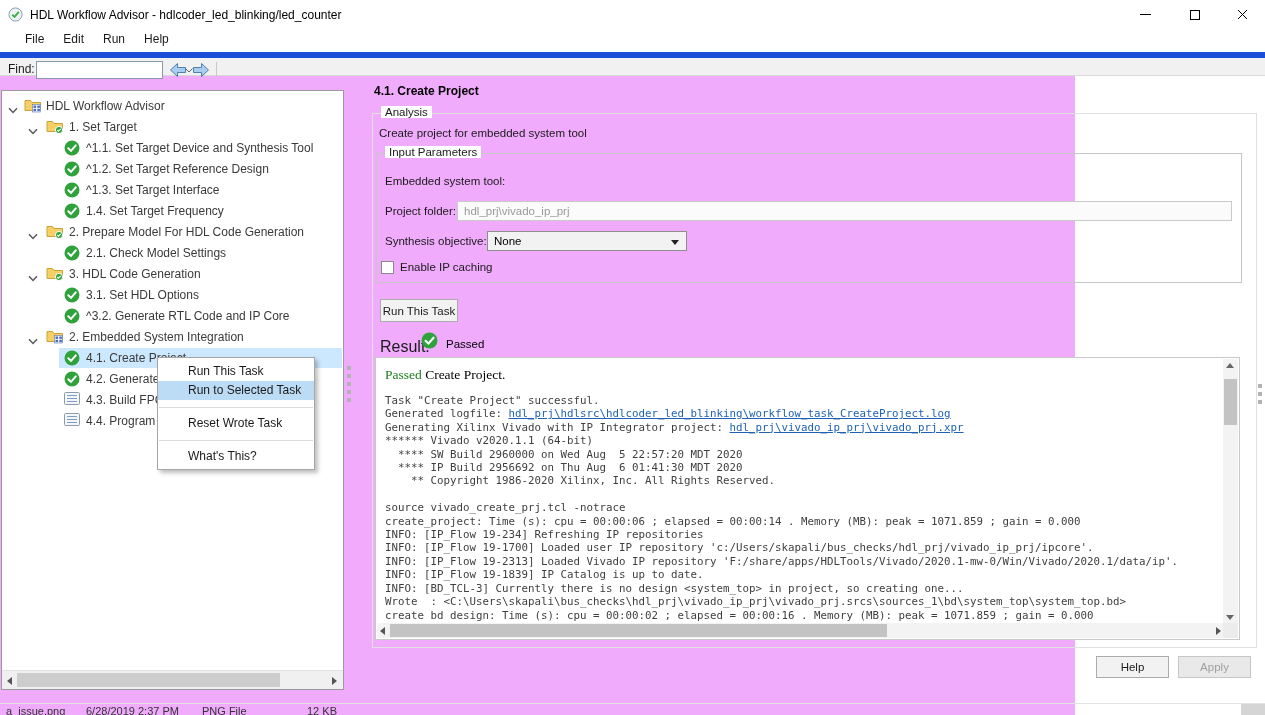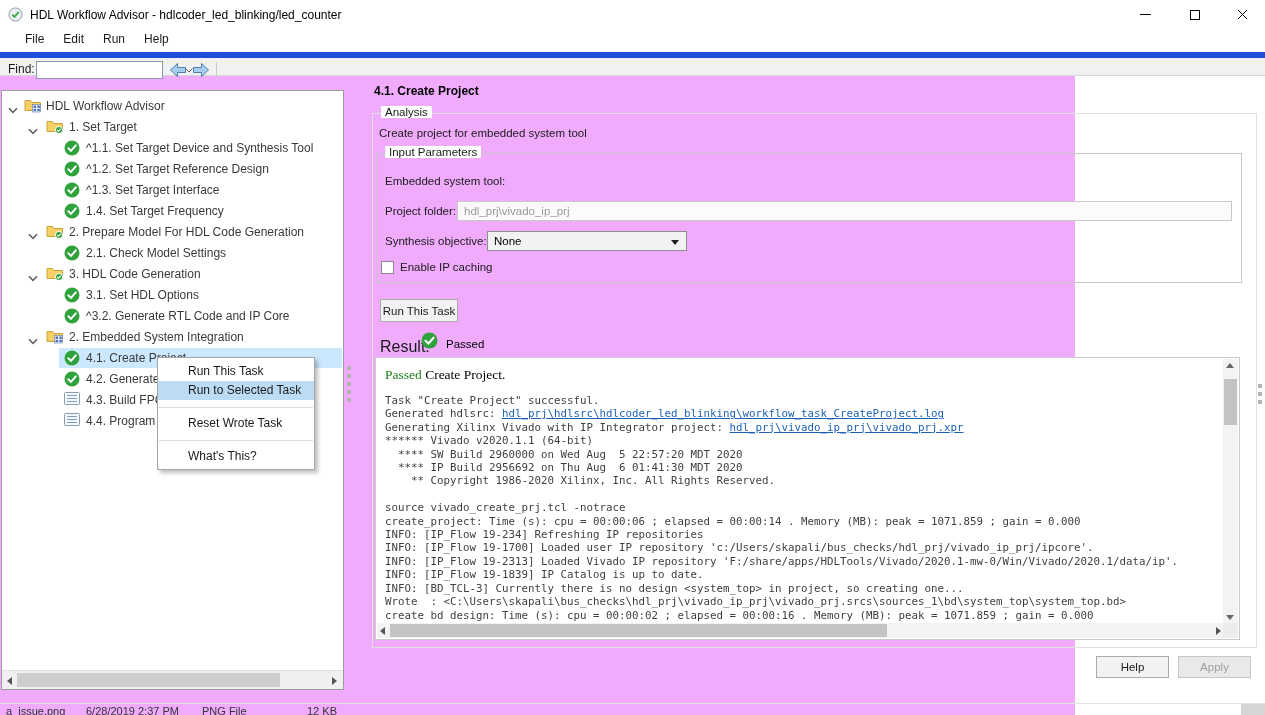--- a/index.html
+++ b/index.html
@@ -362,21 +362,21 @@
         <path d="M4.3 8.3 L7 10.9 L11.8 5.4" stroke="#fff" stroke-width="2" fill="none" stroke-linecap="round"></path>
       </svg>
   </span>
   <span class="abs" id="result-value">Passed</span>
 
   <div class="abs" id="logbox">
     <div id="log-content">
       <div id="log-heading"><span class="status">Passed</span><span> Create Project.</span></div>
       <div id="log-lines">
           <div class="log-line"><span>Task "Create Project" successful.</span></div>
-          <div class="log-line"><span>Generated hdlsrc: </span><span class="log-link">hdl_prj\hdlsrc\hdlcoder_led_blinking\workflow_task_CreateProject.log</span></div>
+          <div class="log-line"><span>Generated logfile: </span><span class="log-link">hdl_prj\hdlsrc\hdlcoder_led_blinking\workflow_task_CreateProject.log</span></div>
           <div class="log-line"><span>Generating Xilinx Vivado with IP Integrator project: </span><span class="log-link">hdl_prj\vivado_ip_prj\vivado_prj.xpr</span></div>
           <div class="log-line"><span>****** Vivado v2020.1.1 (64-bit)</span></div>
           <div class="log-line"><span>  **** SW Build 2960000 on Wed Aug  5 22:57:20 MDT 2020</span></div>
           <div class="log-line"><span>  **** IP Build 2956692 on Thu Aug  6 01:41:30 MDT 2020</span></div>
           <div class="log-line"><span>    ** Copyright 1986-2020 Xilinx, Inc. All Rights Reserved.</span></div>
           <div class="log-line">&nbsp;</div>
           <div class="log-line"><span>source vivado_create_prj.tcl -notrace</span></div>
           <div class="log-line"><span>create_project: Time (s): cpu = 00:00:06 ; elapsed = 00:00:14 . Memory (MB): peak = 1071.859 ; gain = 0.000</span></div>
           <div class="log-line"><span>INFO: [IP_Flow 19-234] Refreshing IP repositories</span></div>
           <div class="log-line"><span>INFO: [IP_Flow 19-1700] Loaded user IP repository 'c:/Users/skapali/bus_checks/hdl_prj/vivado_ip_prj/ipcore'.</span></div>

